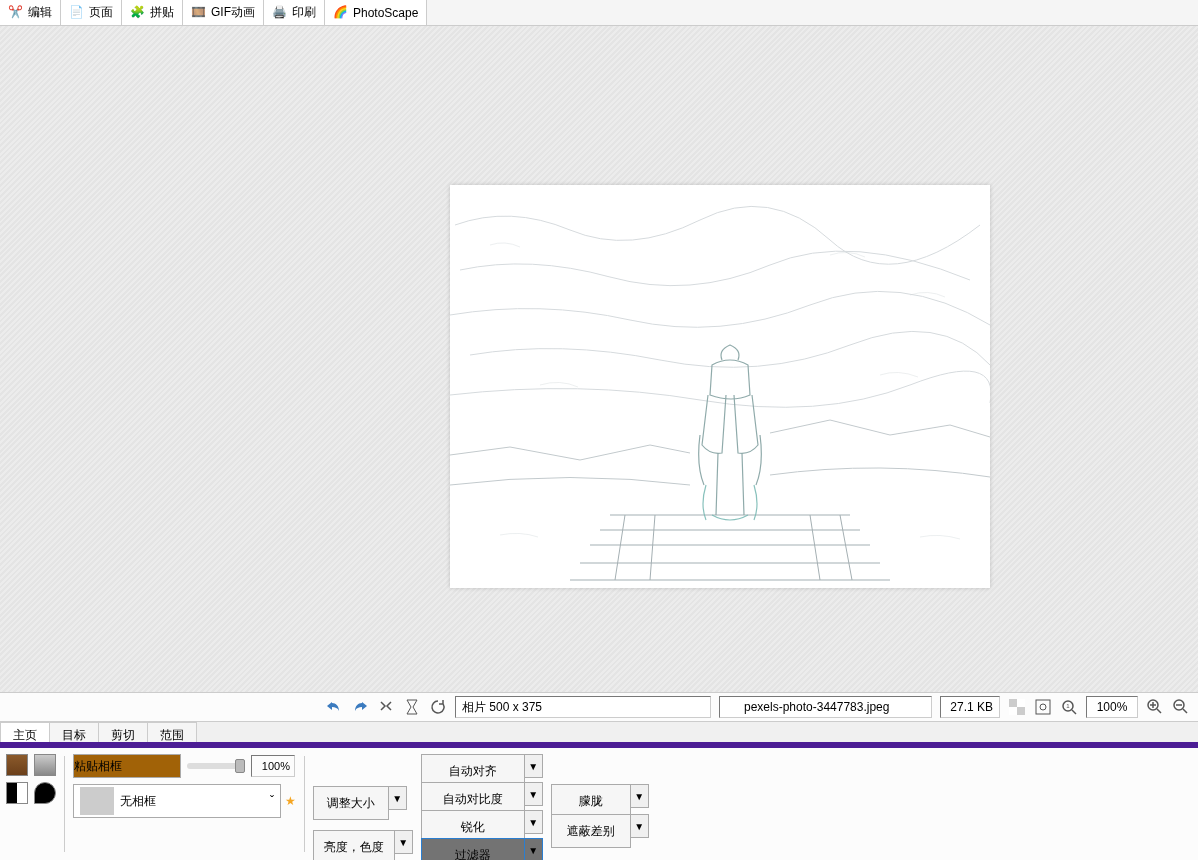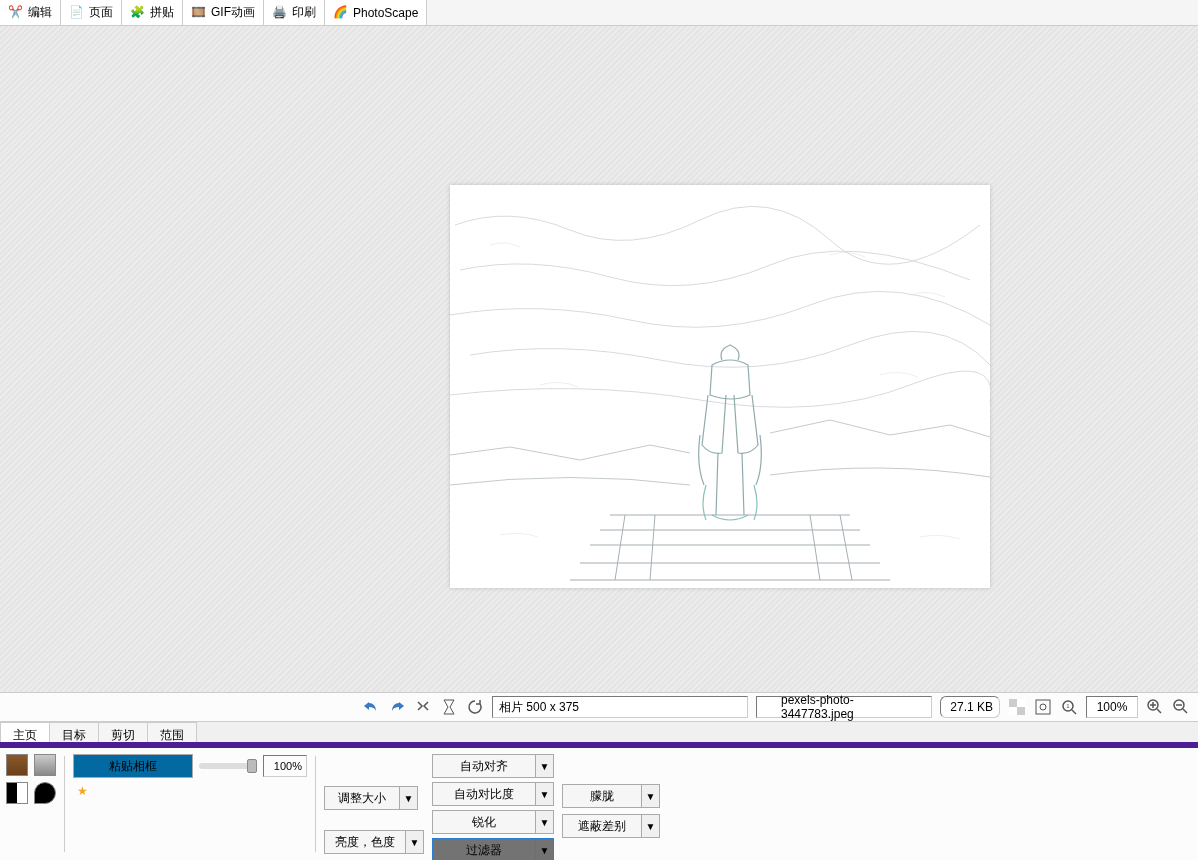--- a/index.html
+++ b/index.html
@@ -11,54 +11,54 @@
 
 .canvas-area { width: 1198px; height: 666px; position: relative; background: repeating-linear-gradient(135deg,#e4e4e4 0,#e4e4e4 2px,#ececec 2px,#ececec 4px); }
 .photo { position: absolute; left: 450px; top: 159px; width: 540px; height: 403px; background: #fff; box-shadow: 0 0 4px rgba(0,0,0,.18); overflow: hidden; }
 .photo svg { width: 100%; height: 100%; display: block; }
 
 .info-bar { display: flex; align-items: center; height: 30px; background: #fcfcfc; border-top: 1px solid #ccc; border-bottom: 1px solid #ccc; padding: 0 4px; }
 .info-bar .spacer { flex: 1; }
 .icon-btn { width: 22px; height: 22px; display: inline-flex; align-items: center; justify-content: center; cursor: pointer; margin: 0 2px; }
 .info-field { border: 1px inset #ccc; background: #fff; padding: 2px 6px; height: 22px; display: inline-flex; align-items: center; margin: 0 4px; }
 .info-field.wide { width: 256px; }
-.info-field.med { width: 176px; padding-left: 24px; }
-.info-field.small { width: 60px; justify-content: flex-end; border-radius: 6px; }
+.info-field.med { width: 213px; padding-left: 24px; }
+.info-field.small { width: 60px; justify-content: flex-end; }
 
 .tabs { display: flex; background: #f0f0f0; border-bottom: 6px solid #4c1d95; height: 26px; }
 .tab { padding: 4px 12px; border: 1px solid #ccc; border-bottom: none; background: #f5f5f5; cursor: pointer; margin-right: -1px; }
 .tab.active { background: #fff; font-weight: 500; }
 
 .controls { display: flex; background: #fcfcfc; padding: 6px; gap: 8px; height: 112px; }
 .col { display: flex; flex-direction: column; gap: 6px; }
 .sep { width: 1px; background: #ccc; margin: 2px 0; }
 
 .swatch-row { display: flex; gap: 6px; }
 .swatch { width: 22px; height: 22px; border: 1px solid #888; }
 .swatch.brown { background: linear-gradient(#8b5a2b,#6b3f1a); }
 .swatch.gray { background: linear-gradient(#ccc,#888); }
 .swatch.bw { background: linear-gradient(90deg,#000 0,#000 50%,#fff 50%,#fff 100%); }
 .swatch.brush { background: #000; border-radius: 50% 50% 50% 0; }
 
 .paste-box { display: flex; align-items: center; gap: 6px; }
-.paste-btn { width: 120px; height: 24px; border: 1px solid #aaa; background: #0369a1; text-align: center; line-height: 22px; cursor: pointer; }
+.paste-btn { width: 108px; height: 24px; border: 1px solid #aaa; background: #a16207; text-align: left; line-height: 22px; cursor: pointer; }
 .slider-track { width: 58px; height: 6px; background: #ddd; position: relative; border-radius: 3px; }
 .slider-thumb { position: absolute; right: 0; top: -4px; width: 10px; height: 14px; background: #bbb; border: 1px solid #888; border-radius: 2px; }
 .slider-val { border: 1px inset #ccc; width: 44px; height: 22px; font-size: 11px; display: inline-flex; align-items: center; justify-content: flex-end; padding-right: 4px; }
 
 .frame-select { display: flex; align-items: center; width: 208px; border: 1px solid #aaa; background: #fff; height: 34px; cursor: pointer; }
 .frame-thumb { width: 34px; height: 28px; background: #ccc; margin: 0 6px; }
 .frame-caret { margin-left: auto; padding: 0 6px; }
 .star { color: #f5a623; margin-left: 4px; }
 
 .btn-row { display: flex; gap: 6px; }
 .small-btn { border: 1px solid #aaa; background: #f6f6f6; padding: 3px 10px; cursor: pointer; white-space: nowrap; height: 24px; display: inline-flex; align-items: center; }
 
 .ctl-btn { display: flex; align-items: stretch; height: 24px; }
-.ctl-main { border: 1px solid #aaa; background: #f6f6f6; display: inline-flex; align-items: center; justify-content: center; padding: 6px 10px; min-width: 104px; cursor: pointer; }
+.ctl-main { border: 1px solid #aaa; background: #f6f6f6; display: inline-flex; align-items: center; justify-content: center; padding: 16px 10px; min-width: 104px; cursor: pointer; }
 .ctl-dd { border: 1px solid #aaa; border-left: none; width: 18px; background: #f0f0f0; display: inline-flex; align-items: center; justify-content: center; cursor: pointer; font-size: 10px; }
 .ctl-btn.active .ctl-main, .ctl-btn.active .ctl-dd { border-color: #2a7ed1; background: #737373; }
 </style>
 </head>
 <body>
 
 <div class="toolbar-top">
   <div class="toolbar-btn">
       <span class="ticon">✂️</span>
       <span>编辑</span>
@@ -236,20 +236,25 @@
     <div class="paste-box">
       <div class="paste-btn"><span>粘贴相框</span></div>
       <div class="slider-track">
           <div class="slider-thumb"></div>
         </div>
       <div class="slider-val">
           <span>100%</span>
         </div>
     </div>
     <div style="display:flex;align-items:center">
+      <div class="frame-select">
+        <div class="frame-thumb"></div>
+        <span>无相框</span>
+        <span class="frame-caret">ˇ</span>
+      </div>
       <span class="star">★</span>
     </div>
   </div>
 
   <div class="sep"></div>
 
   <div class="col" style="justify-content:center;gap:20px">
     <div style="height:24px"></div>
     <div class="ctl-btn">
       <div class="ctl-main" style="min-width:76px">

